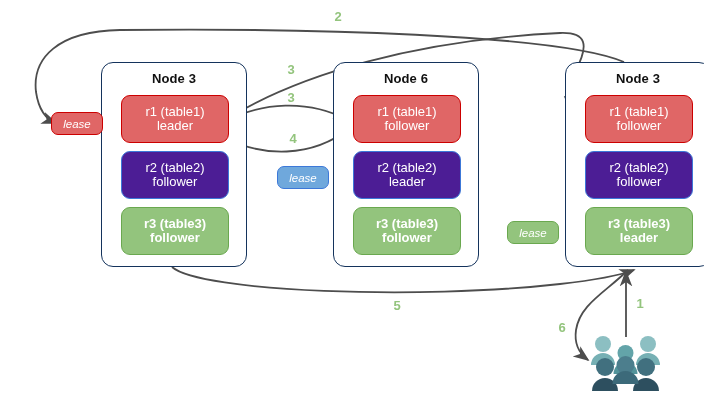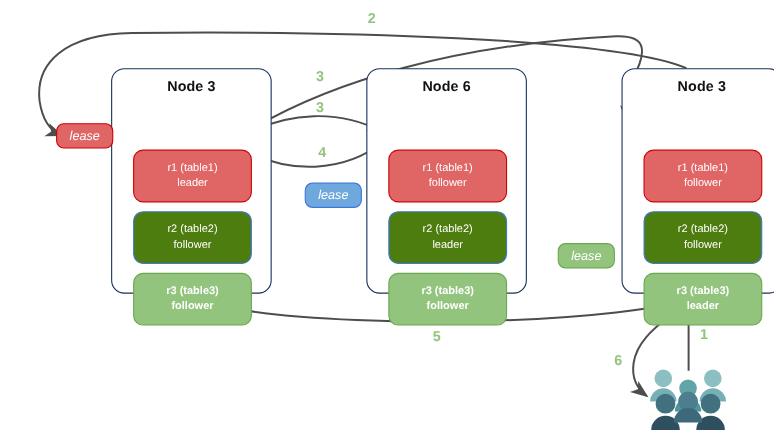--- a/index.html
+++ b/index.html
@@ -47,28 +47,27 @@
   
   .replica {
     position: absolute;
     box-sizing: border-box;
     border-radius: 9px;
     display: flex;
     flex-direction: column;
     align-items: center;
     justify-content: center;
     color: #ffffff;
-    font-size: 10px;
+    font-size: 13px;
     line-height: 14px;
     text-align: center;
-    margin-top: 41px;
   }
   .replica .ln { display: block; }
   .rep-red   { background: #e06666; border: 1.6px solid #cc0000; }
-  .rep-blue  { background: #4d7c0f; border: 1.6px solid #3c78d8; }
+  .rep-blue  { background: #4c1d95; border: 1.6px solid #3c78d8; }
   .rep-green { background: #93c47d; border: 1.6px solid #6aa84f; font-weight: bold; }
 
   
   .lease {
     position: absolute;
     box-sizing: border-box;
     border-radius: 7px;
     display: flex;
     align-items: center;
     justify-content: center;

